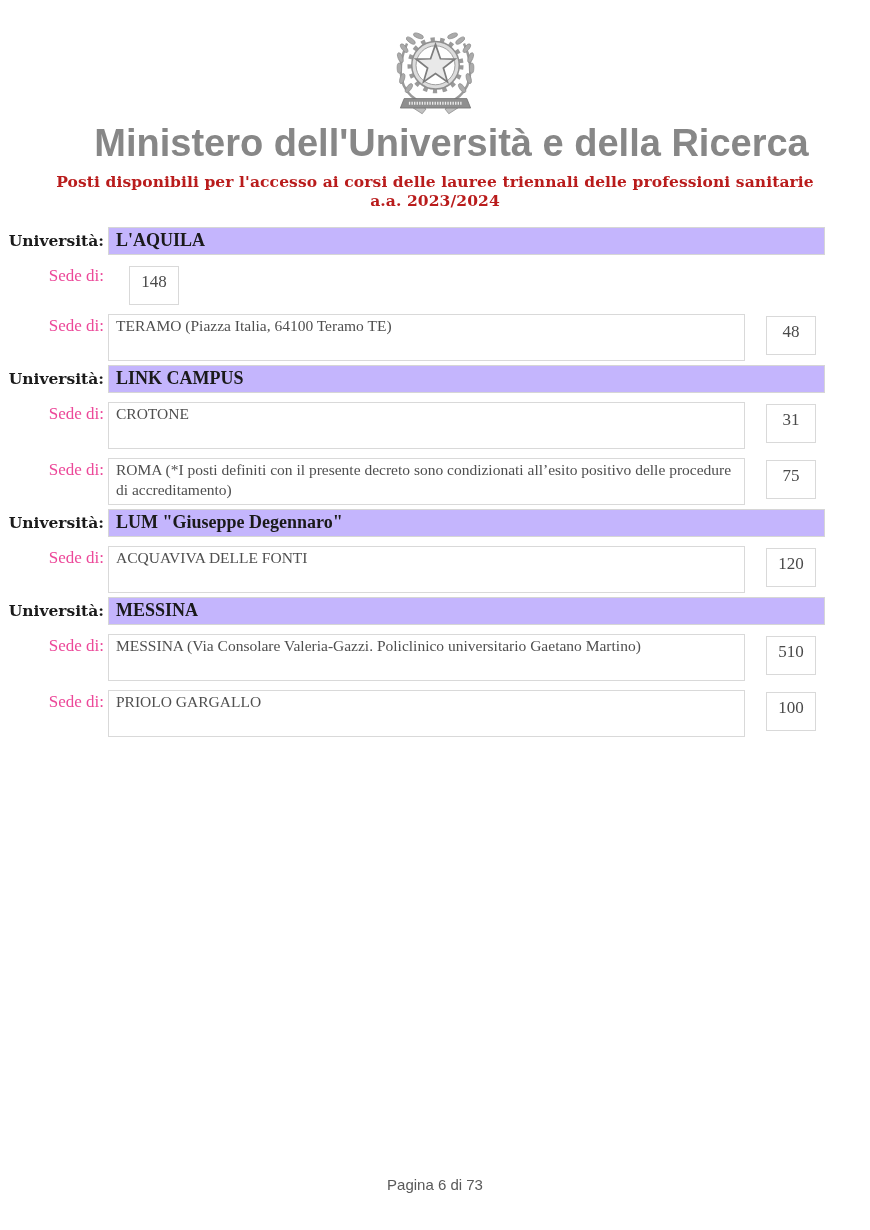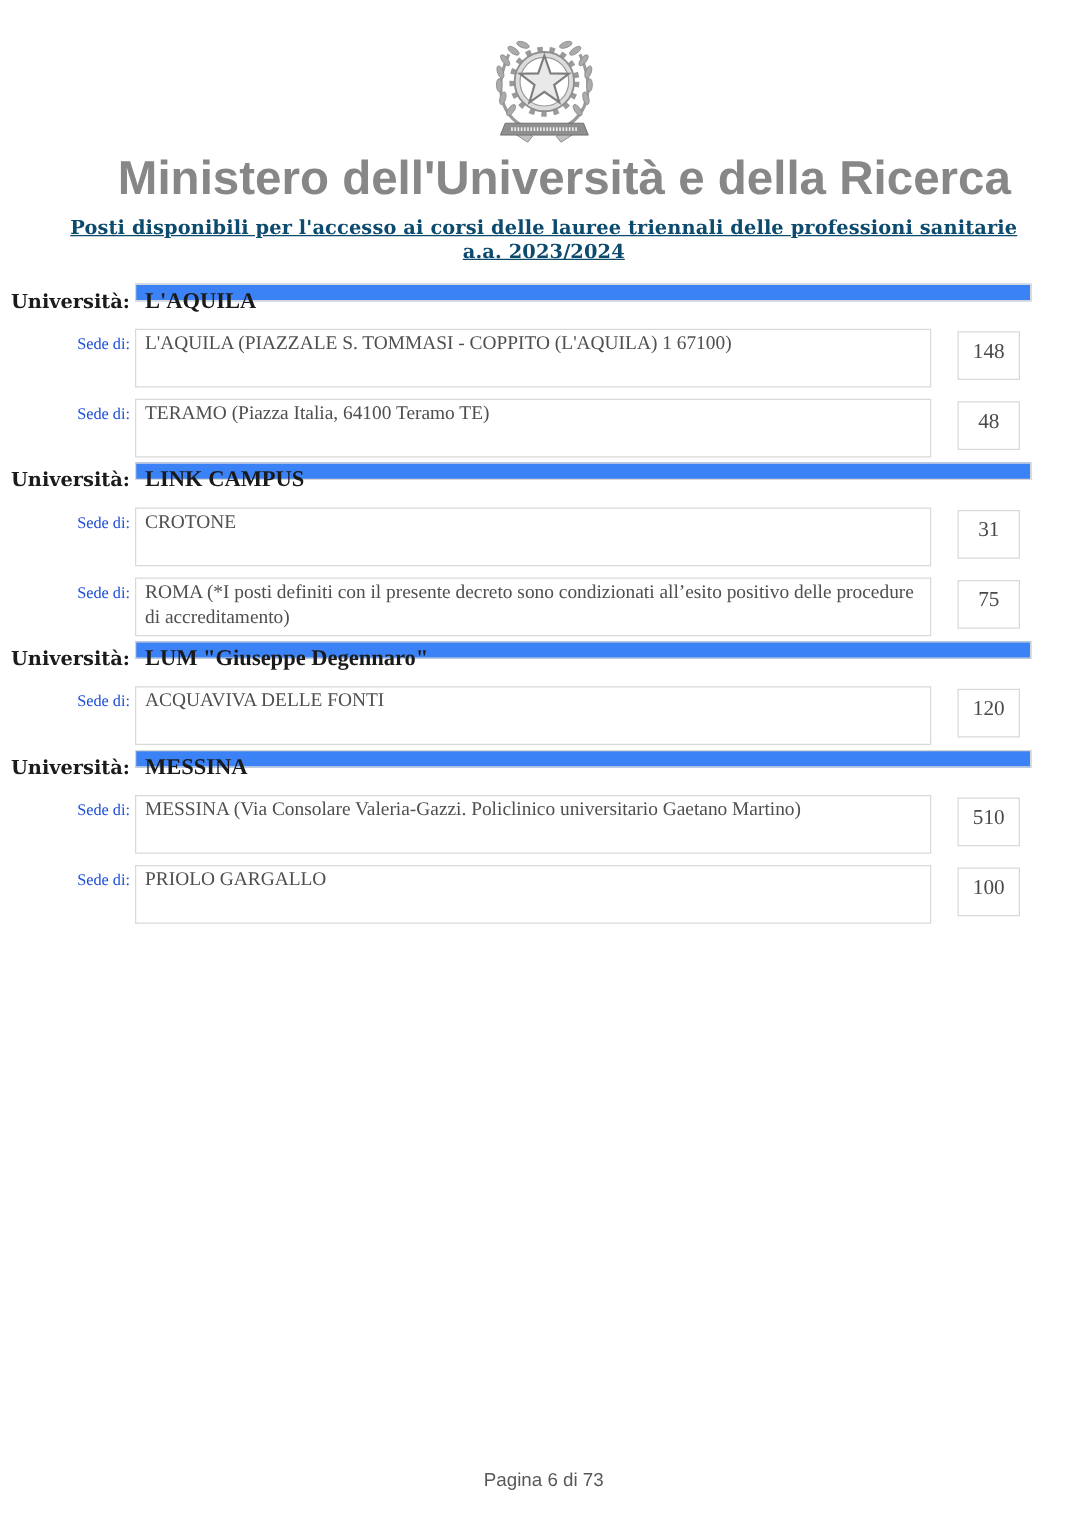--- a/index.html
+++ b/index.html
@@ -28,23 +28,22 @@
     color: #878787;
     margin-left: 33px;
   }
   .subtitle {
     margin-top: 8px;
     text-align: center;
     font-family: "DejaVu Serif", serif;
     font-weight: bold;
     font-size: 15.5px;
     line-height: 19px;
-    color: #0c4a6e;
+    color: #b91c1c;
     letter-spacing: 0.1px;
-    text-decoration: underline;
   }
   .uni-list {
     margin-top: 17px;
     padding-right: 45px;
   }
   .uni-section { margin-top: 4px; }
   .uni-section:first-child { margin-top: 0; }
   .uni-header { display: flex; align-items: stretch; }
   .label-col {
     width: 104px;
@@ -56,37 +55,37 @@
     font-family: "DejaVu Serif", serif;
     font-weight: bold;
     font-size: 15.5px;
     color: #1b1b1b;
     line-height: 27px;
     white-space: nowrap;
   }
   .uni-name-box {
     flex: 1;
     border: 1px solid #d6d6d6;
-    background: #3b82f6;
-    height: 14px;
+    background: #c4b5fd;
+    height: 28px;
     padding: 0 7px;
   }
   .uni-name {
     font-family: "Liberation Serif", serif;
     font-weight: bold;
     font-size: 18px;
     line-height: 25px;
     color: #1a1a1a;
     white-space: nowrap;
   }
   .site-row { display: flex; align-items: flex-start; margin-top: 9px; }
   .site-label {
     font-family: "Liberation Serif", serif;
-    font-size: 13px;
-    color: #1d4ed8;
+    font-size: 17px;
+    color: #ec4899;
     line-height: 23px;
     white-space: nowrap;
   }
   .site-name-box {
     width: 637px;
     flex: none;
     border: 1px solid #d9d9d9;
     background: #ffffff;
     height: 47px;
     padding: 1px 7px;
@@ -188,23 +187,20 @@
       </div>
       <div class="uni-name-box">
         <span class="uni-name">L'AQUILA</span>
       </div>
     </div>
     <div>
   <div class="site-row">
     <div class="label-col">
       <span class="site-label">Sede di:</span>
     </div>
-    <div class="site-name-box">
-      <span class="site-name">L'AQUILA (PIAZZALE S. TOMMASI - COPPITO (L'AQUILA) 1 67100)</span>
-    </div>
     <div class="seats-box">
       <span class="seats-value">148</span>
     </div>
   </div>
 
   <div class="site-row">
     <div class="label-col">
       <span class="site-label">Sede di:</span>
     </div>
     <div class="site-name-box">

